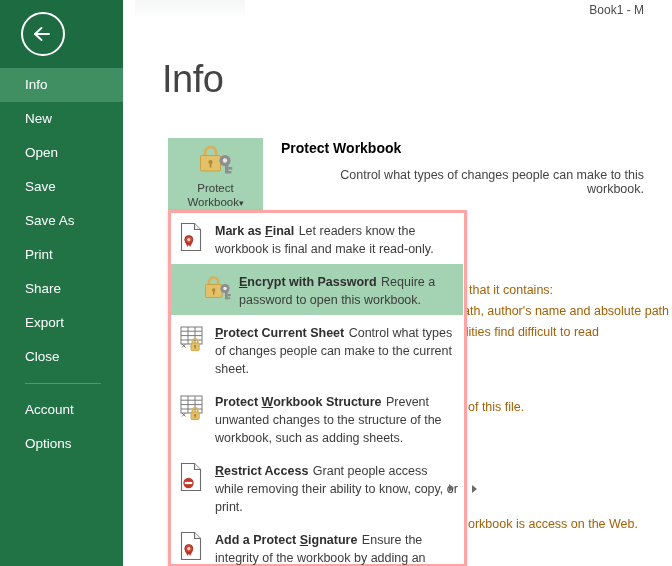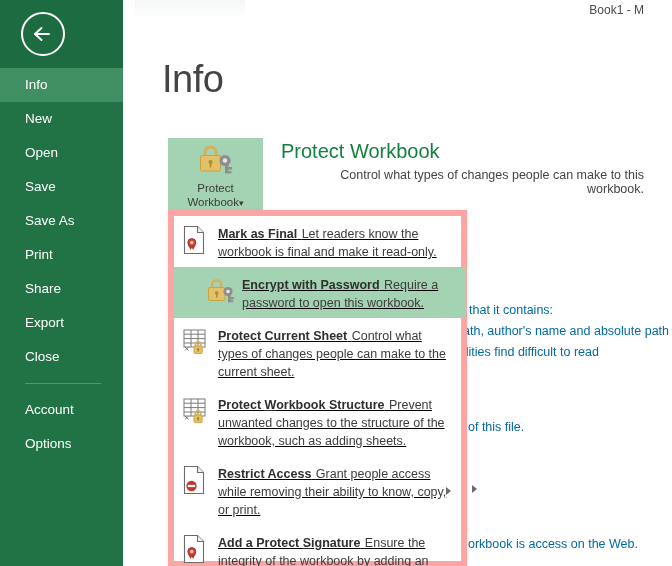--- a/index.html
+++ b/index.html
@@ -73,36 +73,35 @@
   }
   .protect-btn .glyph { margin-top:5px; }
   .protect-btn .lbl {
     font-size:11.5px; color:#3b3b3b; text-align:center;
     line-height:14px; margin-top:2px;
   }
   .caret-dn { font-size:9px; color:#3b3b3b; }
 
   .section-head {
     position:absolute; left:158px; top:118px;
-    font-size:20px; color:#15803d; font-weight:400;
+    font-size:14px; color:#000000; font-weight:700;
   }
   .section-sub {
     position:absolute; left:158px; top:146px;
     font-size:12.5px; color:#444444;text-align:right;
   }
 
   
-  .bg-line { position:absolute; font-size:12.5px; color:#0369a1; white-space:nowrap;margin-top:20px; }
+  .bg-line { position:absolute; font-size:12.5px; color:#a16207; white-space:nowrap; }
 
   
   .menu {
     position:absolute; left:45px; top:188px; width:299px; height:357px;
-    background:#ffffff; border:6px solid #fca5a5;
+    background:#ffffff; border:3px solid #fca5a5;
     box-shadow:0 1px 3px rgba(0,0,0,.14);
-    text-decoration:underline;
   }
   .menu-item {
     position:relative; display:flex; padding:8px 6px 7px 8px; cursor:pointer;
   }
   .menu-item.hl {
     background:#a3d3b2;
     width:292px;
     padding-left:32px;
   }
   .mi-icon { width:34px; flex:0 0 34px; padding-top:1px; }

